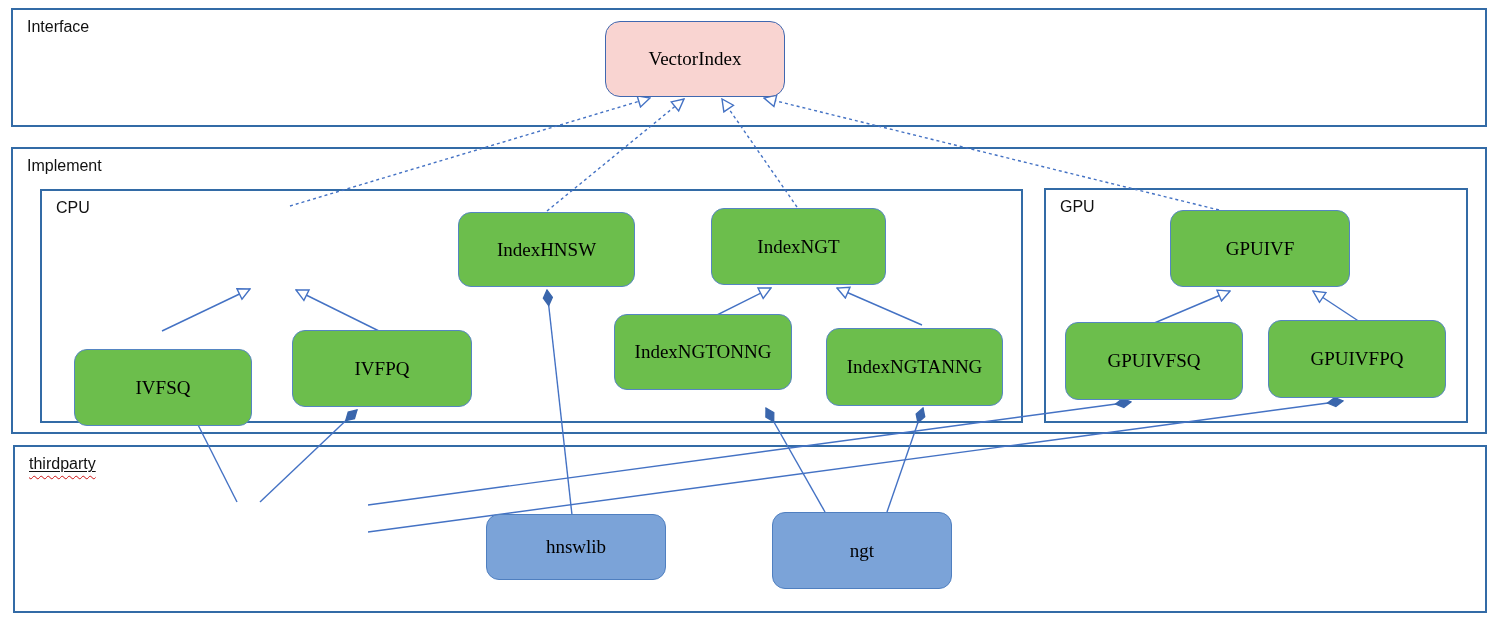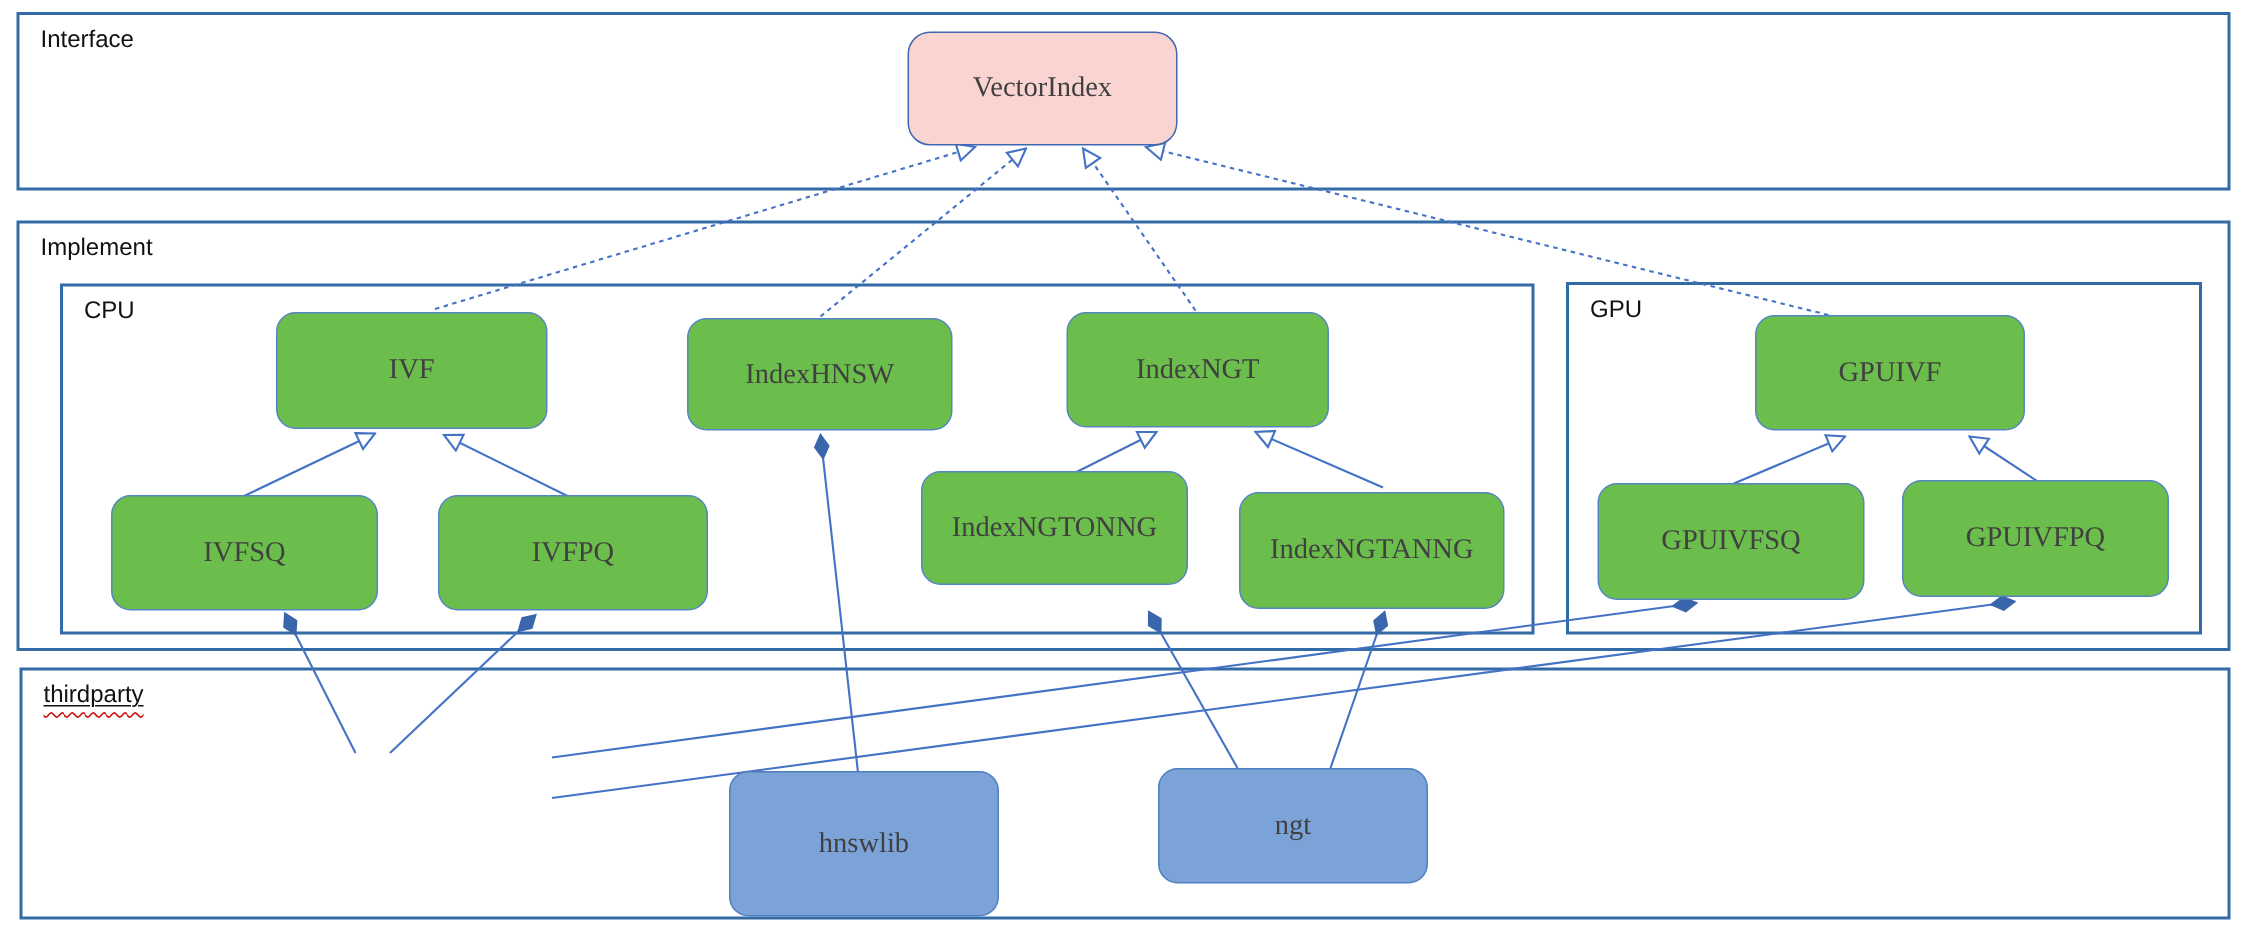--- a/index.html
+++ b/index.html
@@ -15,21 +15,21 @@
     position:absolute; left:14px; top:8px; font-size:16px; color:#111;
     font-family:"Liberation Sans", sans-serif; z-index:2;
   }
   .misspelled { text-decoration: underline wavy #cc1111 1px; text-underline-offset:6px; }
   .misspelled .u { text-decoration: underline solid #111 1px; text-underline-offset:2px;text-align:right; }
   svg.edges { position:absolute; left:0; top:0; z-index:3; pointer-events:none; }
   .edge { stroke:#4472c4; stroke-width:1.4; fill:none; }
   .dash { stroke-dasharray:3,3; }
   .node {
     position:absolute; display:flex; align-items:center; justify-content:center;
-    font-family:"Liberation Serif", serif; font-size:19px; color:#404040;
+    font-family:"Liberation Serif", serif; font-size:19px; color:#000000;
     border-radius:13px; box-sizing:border-box; z-index:4; text-align:right;
   }
   .green { background:#6cbe4c; border:1.5px solid #5585c2; }
   .blue  { background:#7ba3d8; border:1.5px solid #4f7fc0; }
   .pink  { background:#f9d4d1; border:1.5px solid #4068b0; border-radius:15px; }
 </style>
 </head>
 <body>
 
 <div class="canvas">
@@ -78,52 +78,49 @@
     <line class="edge" x1="368" y1="532" x2="1343" y2="401" marker-end="url(#dia)"></line>
     <line class="edge" x1="572" y1="515" x2="547" y2="290" marker-end="url(#dia)"></line>
     <line class="edge" x1="825" y1="512" x2="766" y2="408" marker-end="url(#dia)"></line>
     <line class="edge" x1="887" y1="512" x2="923" y2="408" marker-end="url(#dia)"></line>
   </svg>
 
   <div class="node pink" style="left:605px;top:21px;width:180px;height:76px">
       <span>VectorIndex</span>
     </div>
 
-  <div class="node green" style="left:184px;top:208px;width:181px;height:78px">
-      <span>IVF</span>
-    </div>
   <div class="node green" style="left:458px;top:212px;width:177px;height:75px">
       <span>IndexHNSW</span>
     </div>
   <div class="node green" style="left:711px;top:208px;width:175px;height:77px">
       <span>IndexNGT</span>
     </div>
   <div class="node green" style="left:1170px;top:210px;width:180px;height:77px">
       <span>GPUIVF</span>
     </div>
 
-  <div class="node green" style="left:74px;top:330px;width:178px;height:77px">
+  <div class="node green" style="left:74px;top:349px;width:178px;height:77px">
       <span>IVFSQ</span>
     </div>
   <div class="node green" style="left:292px;top:330px;width:180px;height:77px">
       <span>IVFPQ</span>
     </div>
   <div class="node green" style="left:614px;top:314px;width:178px;height:76px">
       <span>IndexNGTONNG</span>
     </div>
   <div class="node green" style="left:826px;top:328px;width:177px;height:78px">
       <span>IndexNGTANNG</span>
     </div>
   <div class="node green" style="left:1065px;top:322px;width:178px;height:78px">
       <span>GPUIVFSQ</span>
     </div>
   <div class="node green" style="left:1268px;top:320px;width:178px;height:78px">
       <span>GPUIVFPQ</span>
     </div>
 
-  <div class="node blue" style="left:486px;top:514px;width:180px;height:97px">
+  <div class="node blue" style="left:486px;top:514px;width:180px;height:66px">
       <span>hnswlib</span>
     </div>
   <div class="node blue" style="left:772px;top:512px;width:180px;height:77px">
       <span>ngt</span>
     </div>
 
 </div>
 
 </body></html>

